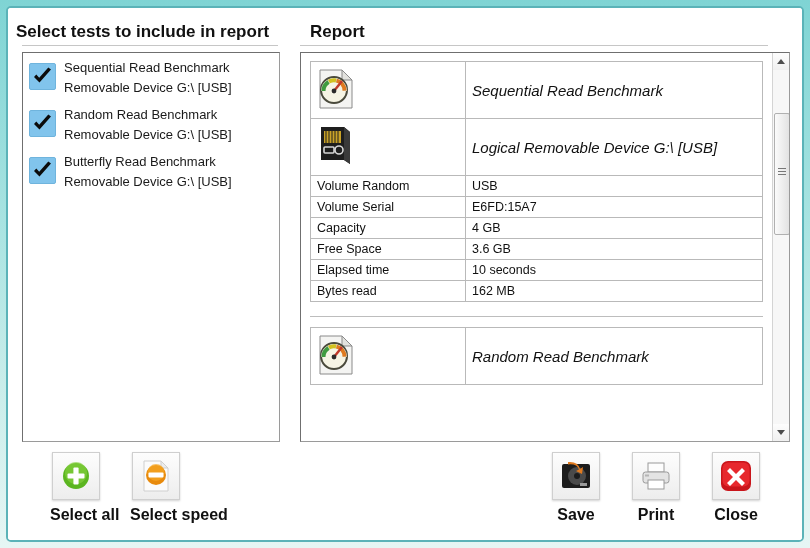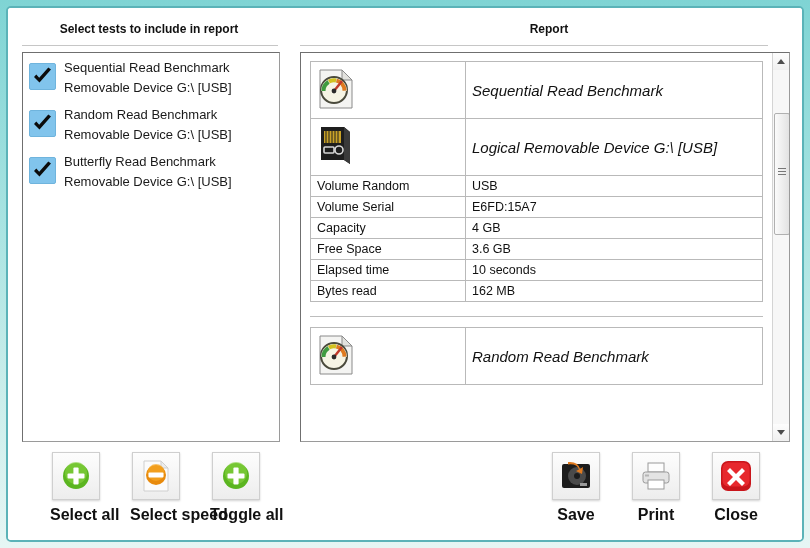--- a/index.html
+++ b/index.html
@@ -31,24 +31,24 @@
     position: absolute;
     inset: 0;
     background: #ffffff;
     border-radius: 3px;
     overflow: hidden;
   }
 
   
   .panel-title {
     position: absolute;
-    font-size: 12px;
+    font-size: 17px;
     font-weight: bold;
     color: #111111;
-    text-align: center;
+    text-align: left;
   }
   #left-title  { left: 8px;  top: 14px; width: 266px; }
   #right-title { left: 302px; top: 14px; width: 478px; }
 
   .title-rule {
     position: absolute;
     height: 1px;
     background: #c6c6c6;
   }
   #left-rule  { left: 14px;  top: 37px; width: 256px; }
@@ -420,31 +420,20 @@
             <path d="M5 2 h17 l7 7 v23 h-24 z" fill="#fbfbfb" stroke="#cfcfcf" stroke-width="1"></path>
             <path d="M22 2 l7 7 h-7 z" fill="#ececec" stroke="#cfcfcf" stroke-width="1"></path>
             <circle cx="17" cy="16" r="10" fill="#e88a0c"></circle>
             <circle cx="17" cy="13.5" r="8.5" fill="#f7a826" opacity="0.7"></circle>
             <rect x="9.5" y="13.6" width="15" height="5" rx="1" fill="#ffffff"></rect>
           </svg>
         </div>
         <div class="tool-label">Select speed</div>
       </div>
 
-      <div class="tool-btn">
-        <div class="tool-icon">
-          <svg width="34" height="34" viewBox="0 0 34 34" aria-hidden="true">
-            <circle cx="17" cy="17" r="13" fill="#5bb520"></circle>
-            <circle cx="17" cy="14" r="11" fill="#86d13f" opacity="0.65"></circle>
-            <rect x="14.4" y="8.5" width="5.2" height="17" rx="1" fill="#ffffff"></rect>
-            <rect x="8.5" y="14.4" width="17" height="5.2" rx="1" fill="#ffffff"></rect>
-          </svg>
-        </div>
-        <div class="tool-label">Toggle all</div>
-      </div>
 
     </div>
 
     <div class="tool-group" id="tools-right">
 
       <div class="tool-btn">
         <div class="tool-icon">
           <svg width="34" height="34" viewBox="0 0 34 34" aria-hidden="true">
             <rect x="3" y="5" width="28" height="24" rx="2" fill="#1c1c1c"></rect>
             <circle cx="18" cy="17" r="9" fill="#4a4a4a"></circle>

